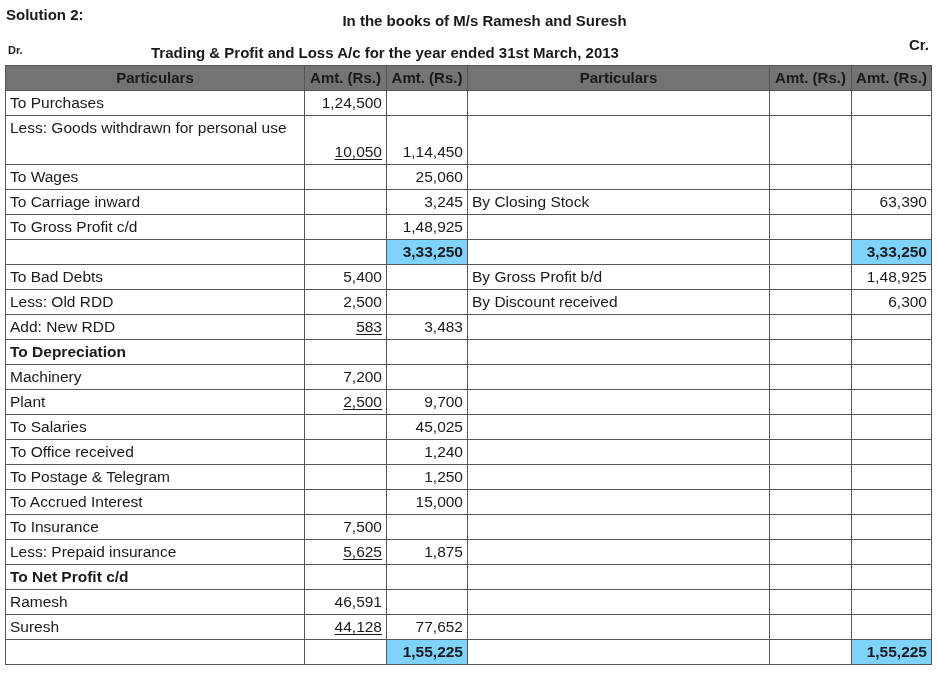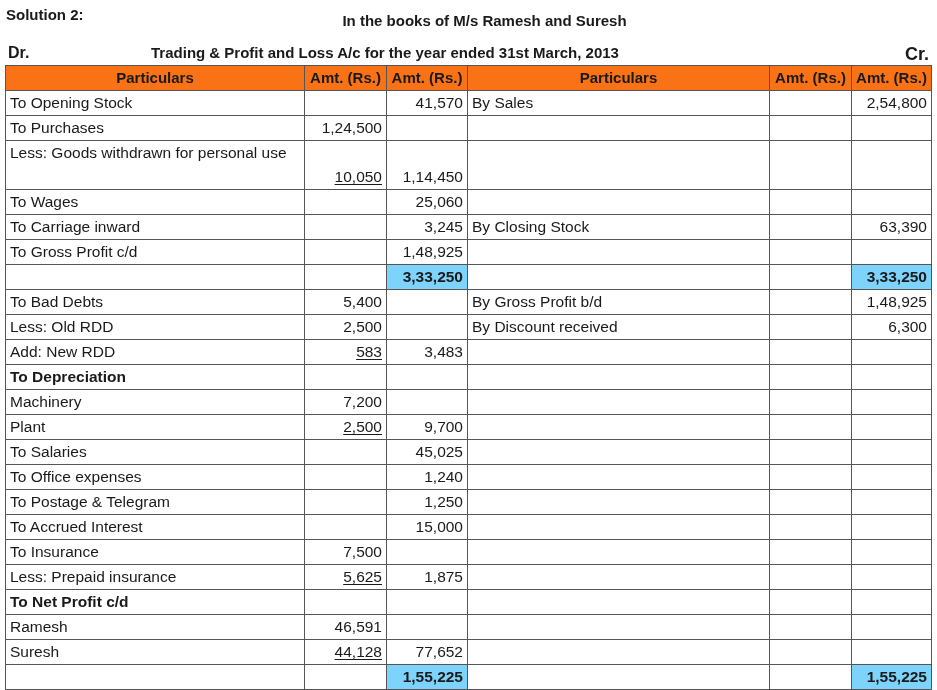--- a/index.html
+++ b/index.html
@@ -1,32 +1,32 @@
 <!DOCTYPE html>
 <html><head>
 <meta charset="utf-8">
 <style>
   html, body { margin: 0; padding: 0; background: #ffffff; }
   body { width: 937px; height: 690px; position: relative; overflow: hidden;
          font-family: "Liberation Sans", "DejaVu Sans", sans-serif; color: #1a1a1a; }
   .sol { position: absolute; left: 6px; top: 6px; font-weight: bold; font-size: 15px; }
   .books { position: absolute; left: 0; width: 937px; top: 12px; text-align: center; font-weight: bold; font-size: 15px; padding-left: 16px; }
   .books span { position: relative; left: 0px; }
-  .dr { position: absolute; left: 8px; top: 44px; font-weight: bold; font-size: 16px; }
+  .dr { position: absolute; left: 8px; top: 44px; font-weight: bold; font-size: 11px; }
   .acc-title { position: absolute; left: 0; width: 770px; top: 44px; text-align: center; font-weight: bold; font-size: 15px; }
-  .cr { position: absolute; right: 8px; top: 44px; font-weight: bold; font-size: 18px; margin-left: 28px; }
+  .cr { position: absolute; right: 8px; top: 36px; font-weight: bold; font-size: 15px; margin-left: 28px; }
   table.ledger { position: absolute; left: 5px; top: 65px; border-collapse: collapse; table-layout: fixed; width: 926px; font-size: 15.5px; }
   table.ledger col.c1 { width: 299px; }
   table.ledger col.c2 { width: 82px; }
   table.ledger col.c3 { width: 81px; }
   table.ledger col.c4 { width: 302px; }
   table.ledger col.c5 { width: 82px; }
   table.ledger col.c6 { width: 80px; }
   table.ledger td, table.ledger th { border: 1px solid #555; padding: 0 4px; height: 24px; line-height: 24px; white-space: nowrap; overflow: hidden; }
-  table.ledger th { background: #f97316; font-weight: bold; font-size: 15px; text-align: center; }
+  table.ledger th { background: #737373; font-weight: bold; font-size: 15px; text-align: center; }
   td.num { text-align: right; }
   td.bold { font-weight: bold; }
   td.total { background: #7dd3fc; font-weight: bold; text-align: right; }
   td.wrap { white-space: normal; line-height: 24px; text-align: justify; text-align-last: left; margin-top: 48px; }
   .ul { text-decoration: underline; text-decoration-thickness: 1px; text-underline-offset: 2px; }
   tr.tall td { height: 48px; vertical-align: bottom; }
   tr.tall td.wrap { vertical-align: top; }
   tr.sep td { border-top: 1.5px solid #333; }
 </style>
 </head>
@@ -52,28 +52,20 @@
       <th>Particulars</th>
       <th>Amt. (Rs.)</th>
       <th>Amt. (Rs.)</th>
       <th>Particulars</th>
       <th>Amt. (Rs.)</th>
       <th>Amt. (Rs.)</th>
     </tr>
   </thead>
   <tbody>
     <tr>
-      <td>To Opening Stock</td>
-      <td class="num"></td>
-      <td class="num">41,570</td>
-      <td>By Sales</td>
-      <td class="num"></td>
-      <td class="num">2,54,800</td>
-    </tr>
-    <tr>
       <td>To Purchases</td>
       <td class="num">1,24,500</td>
       <td class="num"></td>
       <td></td>
       <td class="num"></td>
       <td class="num"></td>
     </tr>
     <tr class="tall">
       <td class="wrap">Less: Goods withdrawn for personal use</td>
       <td class="num"><span class="ul">10,050</span></td>
@@ -164,21 +156,21 @@
     </tr>
     <tr>
       <td>To Salaries</td>
       <td class="num"></td>
       <td class="num">45,025</td>
       <td></td>
       <td class="num"></td>
       <td class="num"></td>
     </tr>
     <tr>
-      <td>To Office expenses</td>
+      <td>To Office received</td>
       <td class="num"></td>
       <td class="num">1,240</td>
       <td></td>
       <td class="num"></td>
       <td class="num"></td>
     </tr>
     <tr>
       <td>To Postage &amp; Telegram</td>
       <td class="num"></td>
       <td class="num">1,250</td>

